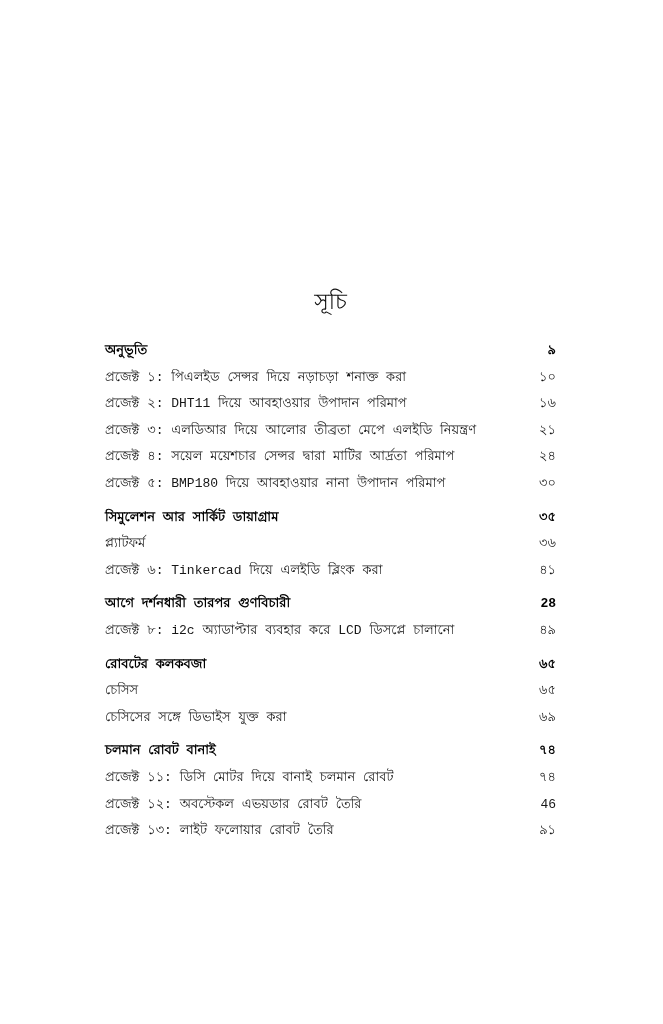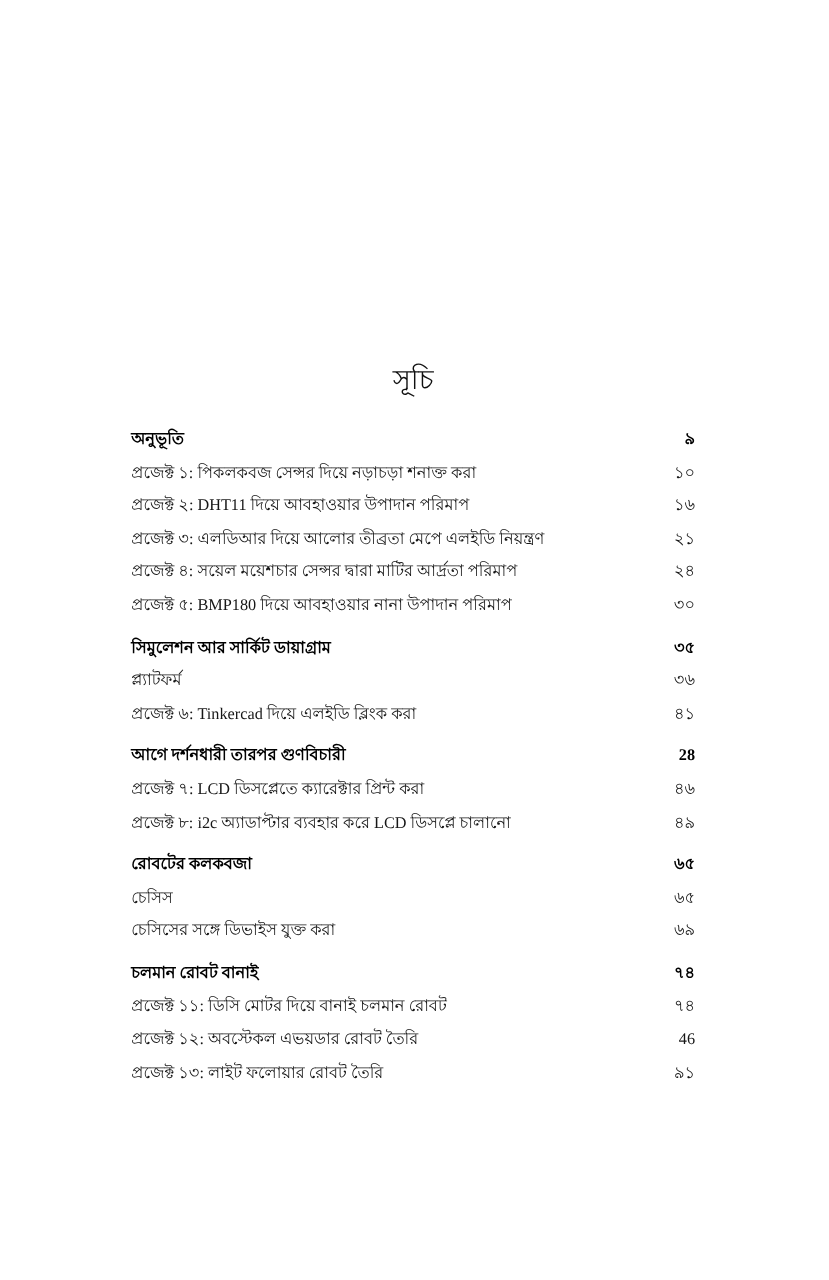--- a/index.html
+++ b/index.html
@@ -12,20 +12,21 @@
     background: #ffffff;
     overflow: hidden;
     font-family: "Liberation Serif", "DejaVu Serif", serif;
     color: #141414;
   }
   .page {
     position: relative;
     width: 576px;
     height: 1024px;
     background: #ffffff;
+    font-family: Liberation Mono, monospace;
   }
   .content {
     position: absolute;
     left: 105px;
     top: 0;
     width: 451px;
   }
   .title {
     margin: 289px 0 0 0;
     text-align: center;
@@ -65,21 +66,21 @@
 
 <div class="page">
   <div class="content">
     <h1 class="title">সূচি</h1>
     <nav class="toc" id="toc">
         <div class="row heading">
           <span class="label">অনুভূতি</span>
           <span class="pageno">৯</span>
         </div>
         <div class="row">
-          <span class="label">প্রজেক্ট ১: পিকলকবজ সেন্সর দিয়ে নড়াচড়া শনাক্ত করা</span>
+          <span class="label">প্রজেক্ট ১: পিএলইড সেন্সর দিয়ে নড়াচড়া শনাক্ত করা</span>
           <span class="pageno">১০</span>
         </div>
         <div class="row">
           <span class="label">প্রজেক্ট ২: DHT11 দিয়ে আবহাওয়ার উপাদান পরিমাপ</span>
           <span class="pageno">১৬</span>
         </div>
         <div class="row">
           <span class="label">প্রজেক্ট ৩: এলডিআর দিয়ে আলোর তীব্রতা মেপে এলইডি নিয়ন্ত্রণ</span>
           <span class="pageno">২১</span>
         </div>
@@ -99,24 +100,20 @@
           <span class="label">প্ল্যাটফর্ম</span>
           <span class="pageno">৩৬</span>
         </div>
         <div class="row">
           <span class="label">প্রজেক্ট ৬: Tinkercad দিয়ে এলইডি ব্লিংক করা</span>
           <span class="pageno">৪১</span>
         </div>
         <div class="row heading">
           <span class="label">আগে দর্শনধারী তারপর গুণবিচারী</span>
           <span class="pageno">28</span>
-        </div>
-        <div class="row">
-          <span class="label">প্রজেক্ট ৭: LCD ডিসপ্লেতে ক্যারেক্টার প্রিন্ট করা</span>
-          <span class="pageno">৪৬</span>
         </div>
         <div class="row">
           <span class="label">প্রজেক্ট ৮: i2c অ্যাডাপ্টার ব্যবহার করে LCD ডিসপ্লে চালানো</span>
           <span class="pageno">৪৯</span>
         </div>
         <div class="row heading">
           <span class="label">রোবটের কলকবজা</span>
           <span class="pageno">৬৫</span>
         </div>
         <div class="row">

